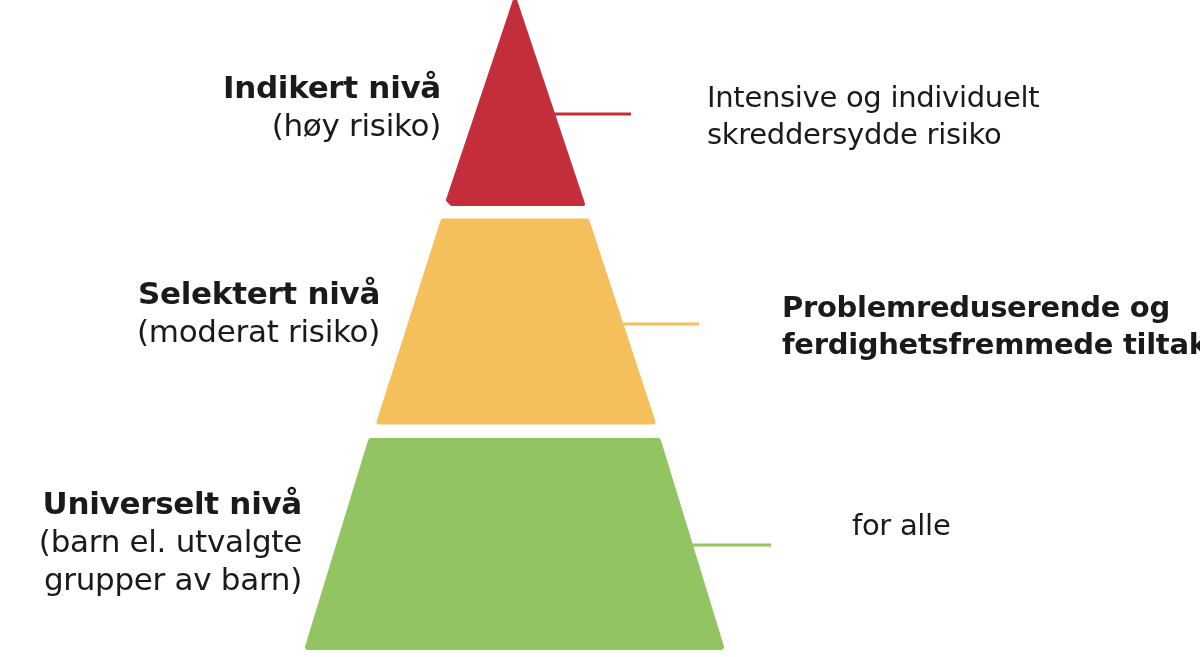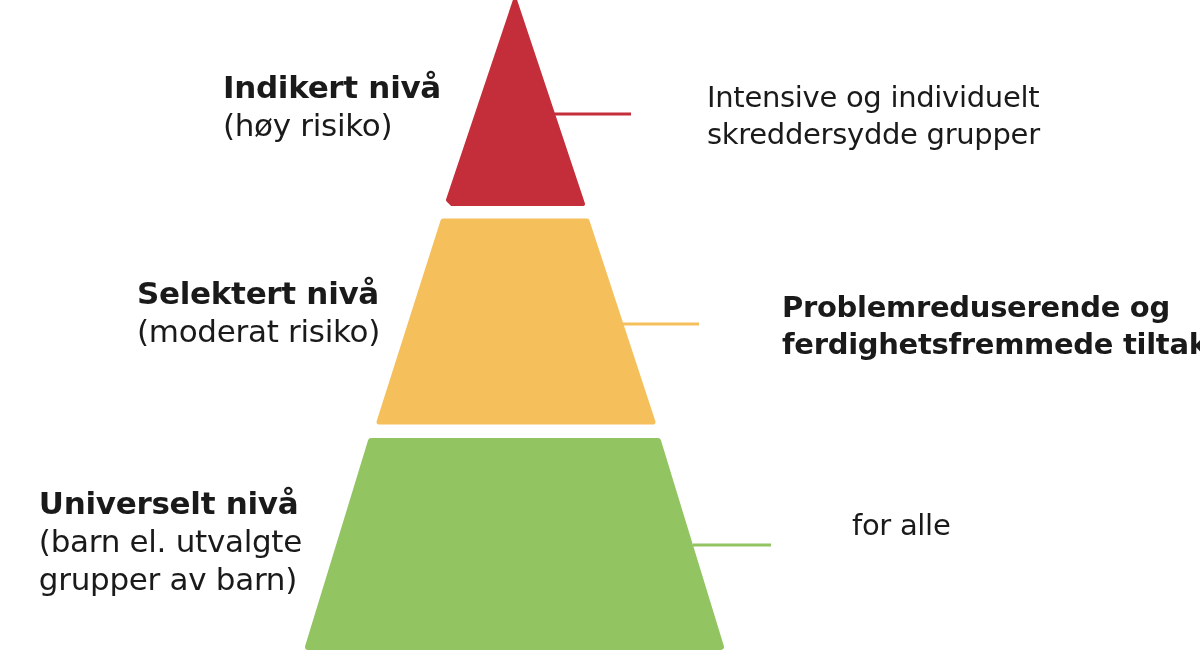--- a/index.html
+++ b/index.html
@@ -1,19 +1,19 @@
 <!DOCTYPE html>
 <html><head>
 <meta charset="utf-8">
 <style>
   html, body { margin:0; padding:0; background:#ffffff; }
   body { width:1200px; height:657px; position:relative; overflow:hidden;
          font-family:"DejaVu Sans", "Liberation Sans", sans-serif; color:#1a1a1a; }
   svg.pyramid { position:absolute; left:0; top:0; }
-  .left-label { position:absolute; text-align:left; font-size:31px; line-height:38px; letter-spacing:-0.3px; }
+  .left-label { position:absolute; text-align:right; font-size:31px; line-height:38px; letter-spacing:-0.3px; }
   .left-label .title { font-weight:bold; display:block; }
   .left-label .sub { display:block; }
   .right-label { position:absolute; text-align:left; font-size:29px; line-height:37px; letter-spacing:-0.3px;margin-left:42px; }
   .right-label span { display:block; white-space:nowrap; }
 </style>
 </head>
 <body>
 
 <svg class="pyramid" width="1200" height="657" viewBox="0 0 1200 657">
   <polygon points="515,0 583,204 452,204 448,200" fill="#c42e3a" stroke="#c42e3a" stroke-linejoin="round" stroke-width="4"></polygon>
@@ -37,21 +37,21 @@
 </div>
 
 <div class="left-label" style="right:898px; top:484px;">
   <span class="title">Universelt nivå</span>
   <span class="sub">(barn el. utvalgte</span>
   <span class="sub">grupper av barn)</span>
 </div>
 
 <div class="right-label" style="left:665px; top:79px;">
   <span>Intensive og individuelt</span>
-  <span>skreddersydde grupper</span>
+  <span>skreddersydde risiko</span>
 </div>
 
 <div class="right-label" style="left:740px; top:289px;font-weight:bold;">
   <span>Problemreduserende og</span>
   <span>ferdighetsfremmede tiltak</span>
 </div>
 
 <div class="right-label" style="left:810px; top:507px;">
   <span>for alle</span>
 </div>

